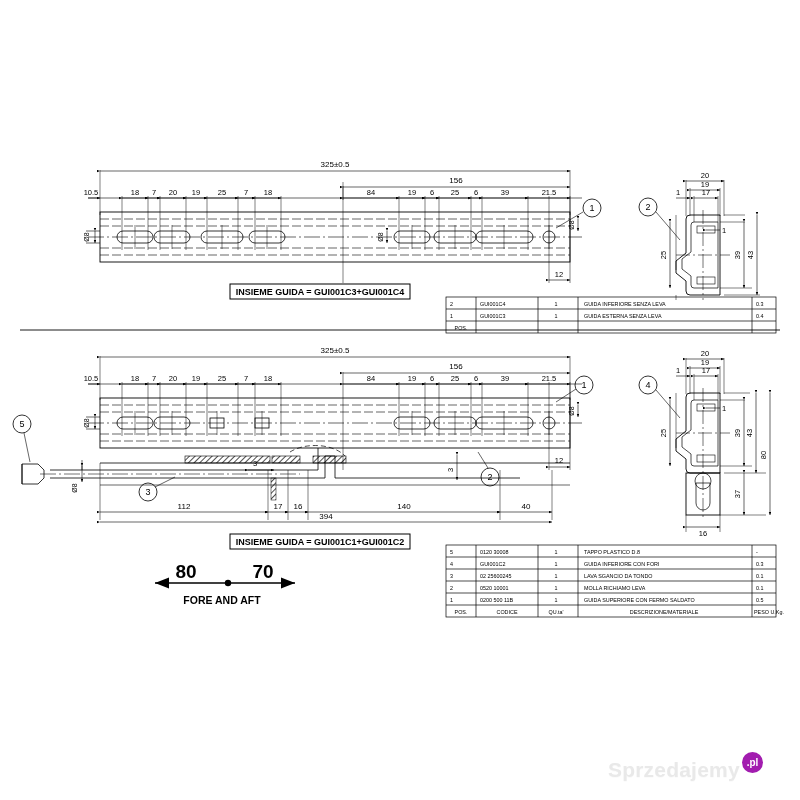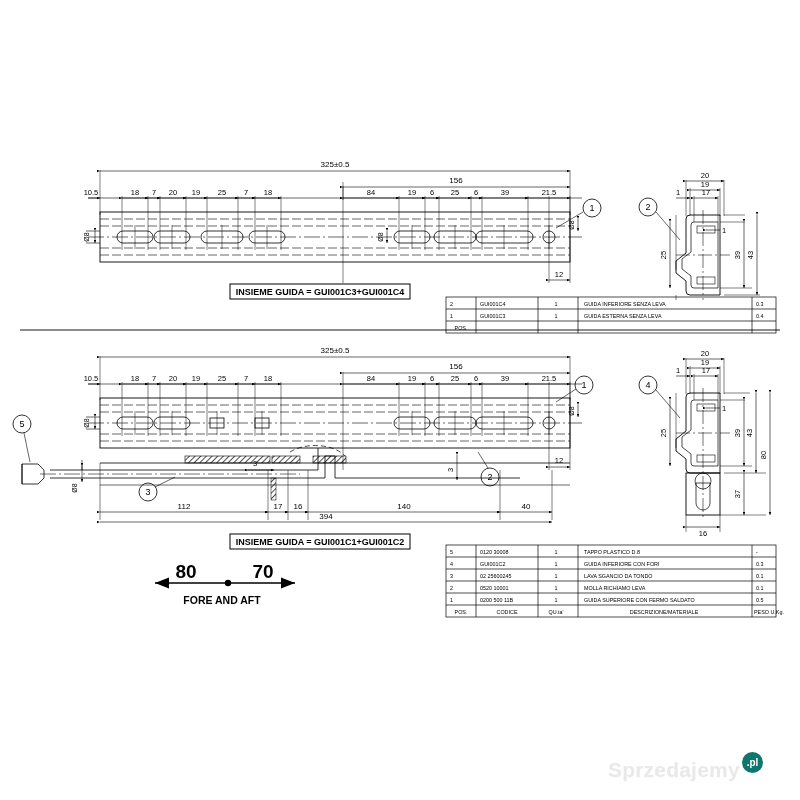--- a/index.html
+++ b/index.html
@@ -4,21 +4,21 @@
 <style>
   html,body{margin:0;padding:0;background:#fff;}
   body{width:800px;height:800px;position:relative;overflow:hidden;
        font-family:"Liberation Sans",sans-serif;color:#000;}
   #sheet{position:absolute;inset:0;}
   svg{position:absolute;left:0;top:0;}
   .wm{position:absolute;left:608px;top:758px;font-family:"Liberation Sans",sans-serif;
       font-size:21px;font-weight:bold;color:#e9e9e9;letter-spacing:.2px;
       text-shadow:0 1px 0 #fbfbfb;}
   .wmdot{position:absolute;left:742px;top:752px;width:21px;height:21px;border-radius:50%;
-      background:#0f766e;color:#fff;font-size:10px;font-weight:bold;
+      background:#a21caf;color:#fff;font-size:10px;font-weight:bold;
       display:flex;align-items:center;justify-content:center;}
 </style>
 </head>
 <body>
 
 <div id="sheet">
 
 <svg width="800" height="800" viewBox="0 0 800 800">
   <defs>
     <marker id="ah" markerWidth="7" markerHeight="7" refX="6" refY="2.5" orient="auto" markerUnits="strokeWidth">

